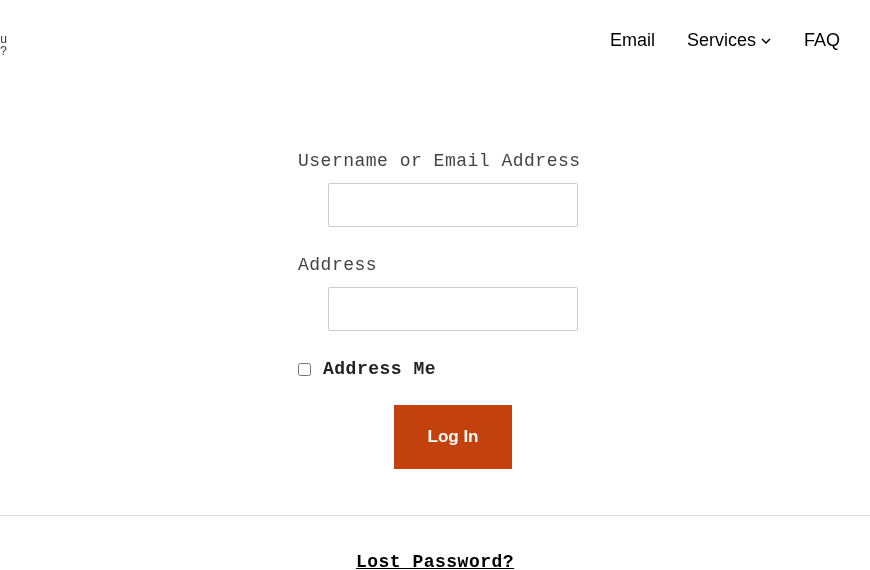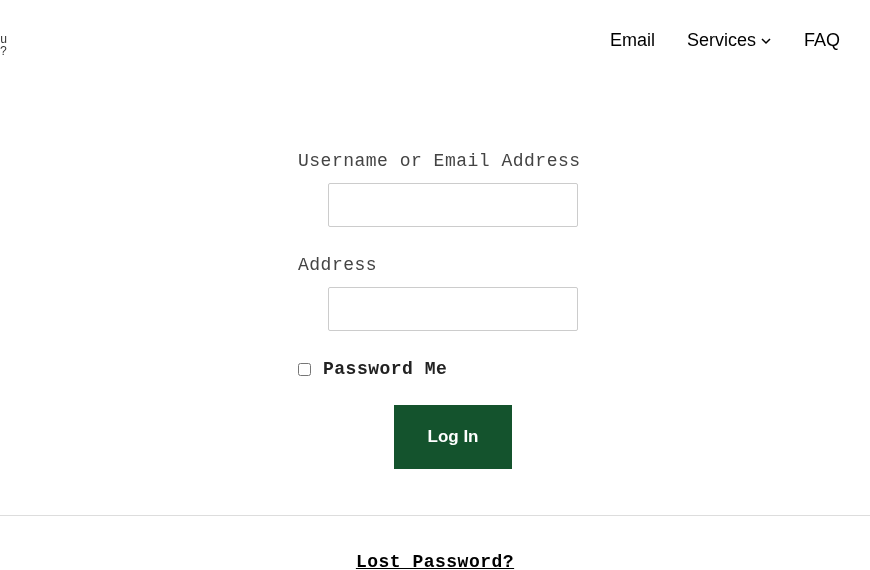--- a/index.html
+++ b/index.html
@@ -89,21 +89,21 @@
   font-weight: bold;
   font-size: 18px;
   color: #222;
   letter-spacing: 0.5px;
 }
 .button-row {
   display: flex;
   justify-content: center;
 }
 .login-btn {
-  background: #14532d;
+  background: #c2410c;
   color: #fff;
   border: none;
   font-size: 17px;
   font-weight: bold;
   padding: 22px 34px;
   cursor: pointer;
 }
 .divider {
   border: none;
   border-top: 1px solid #ddd;
@@ -156,21 +156,21 @@
       <input type="text" class="text-input" style="">
     </div>
 
     <div class="label">Address</div>
     <div class="input-row">
       <input type="password" class="text-input" style="">
     </div>
 
     <div class="remember-row">
       <input type="checkbox" style="">
-      <span class="remember-label">Password Me</span>
+      <span class="remember-label">Address Me</span>
     </div>
 
     <div class="button-row">
       <button class="login-btn">Log In</button>
     </div>
 
   </div>
 </div>
 
 <hr class="divider">

